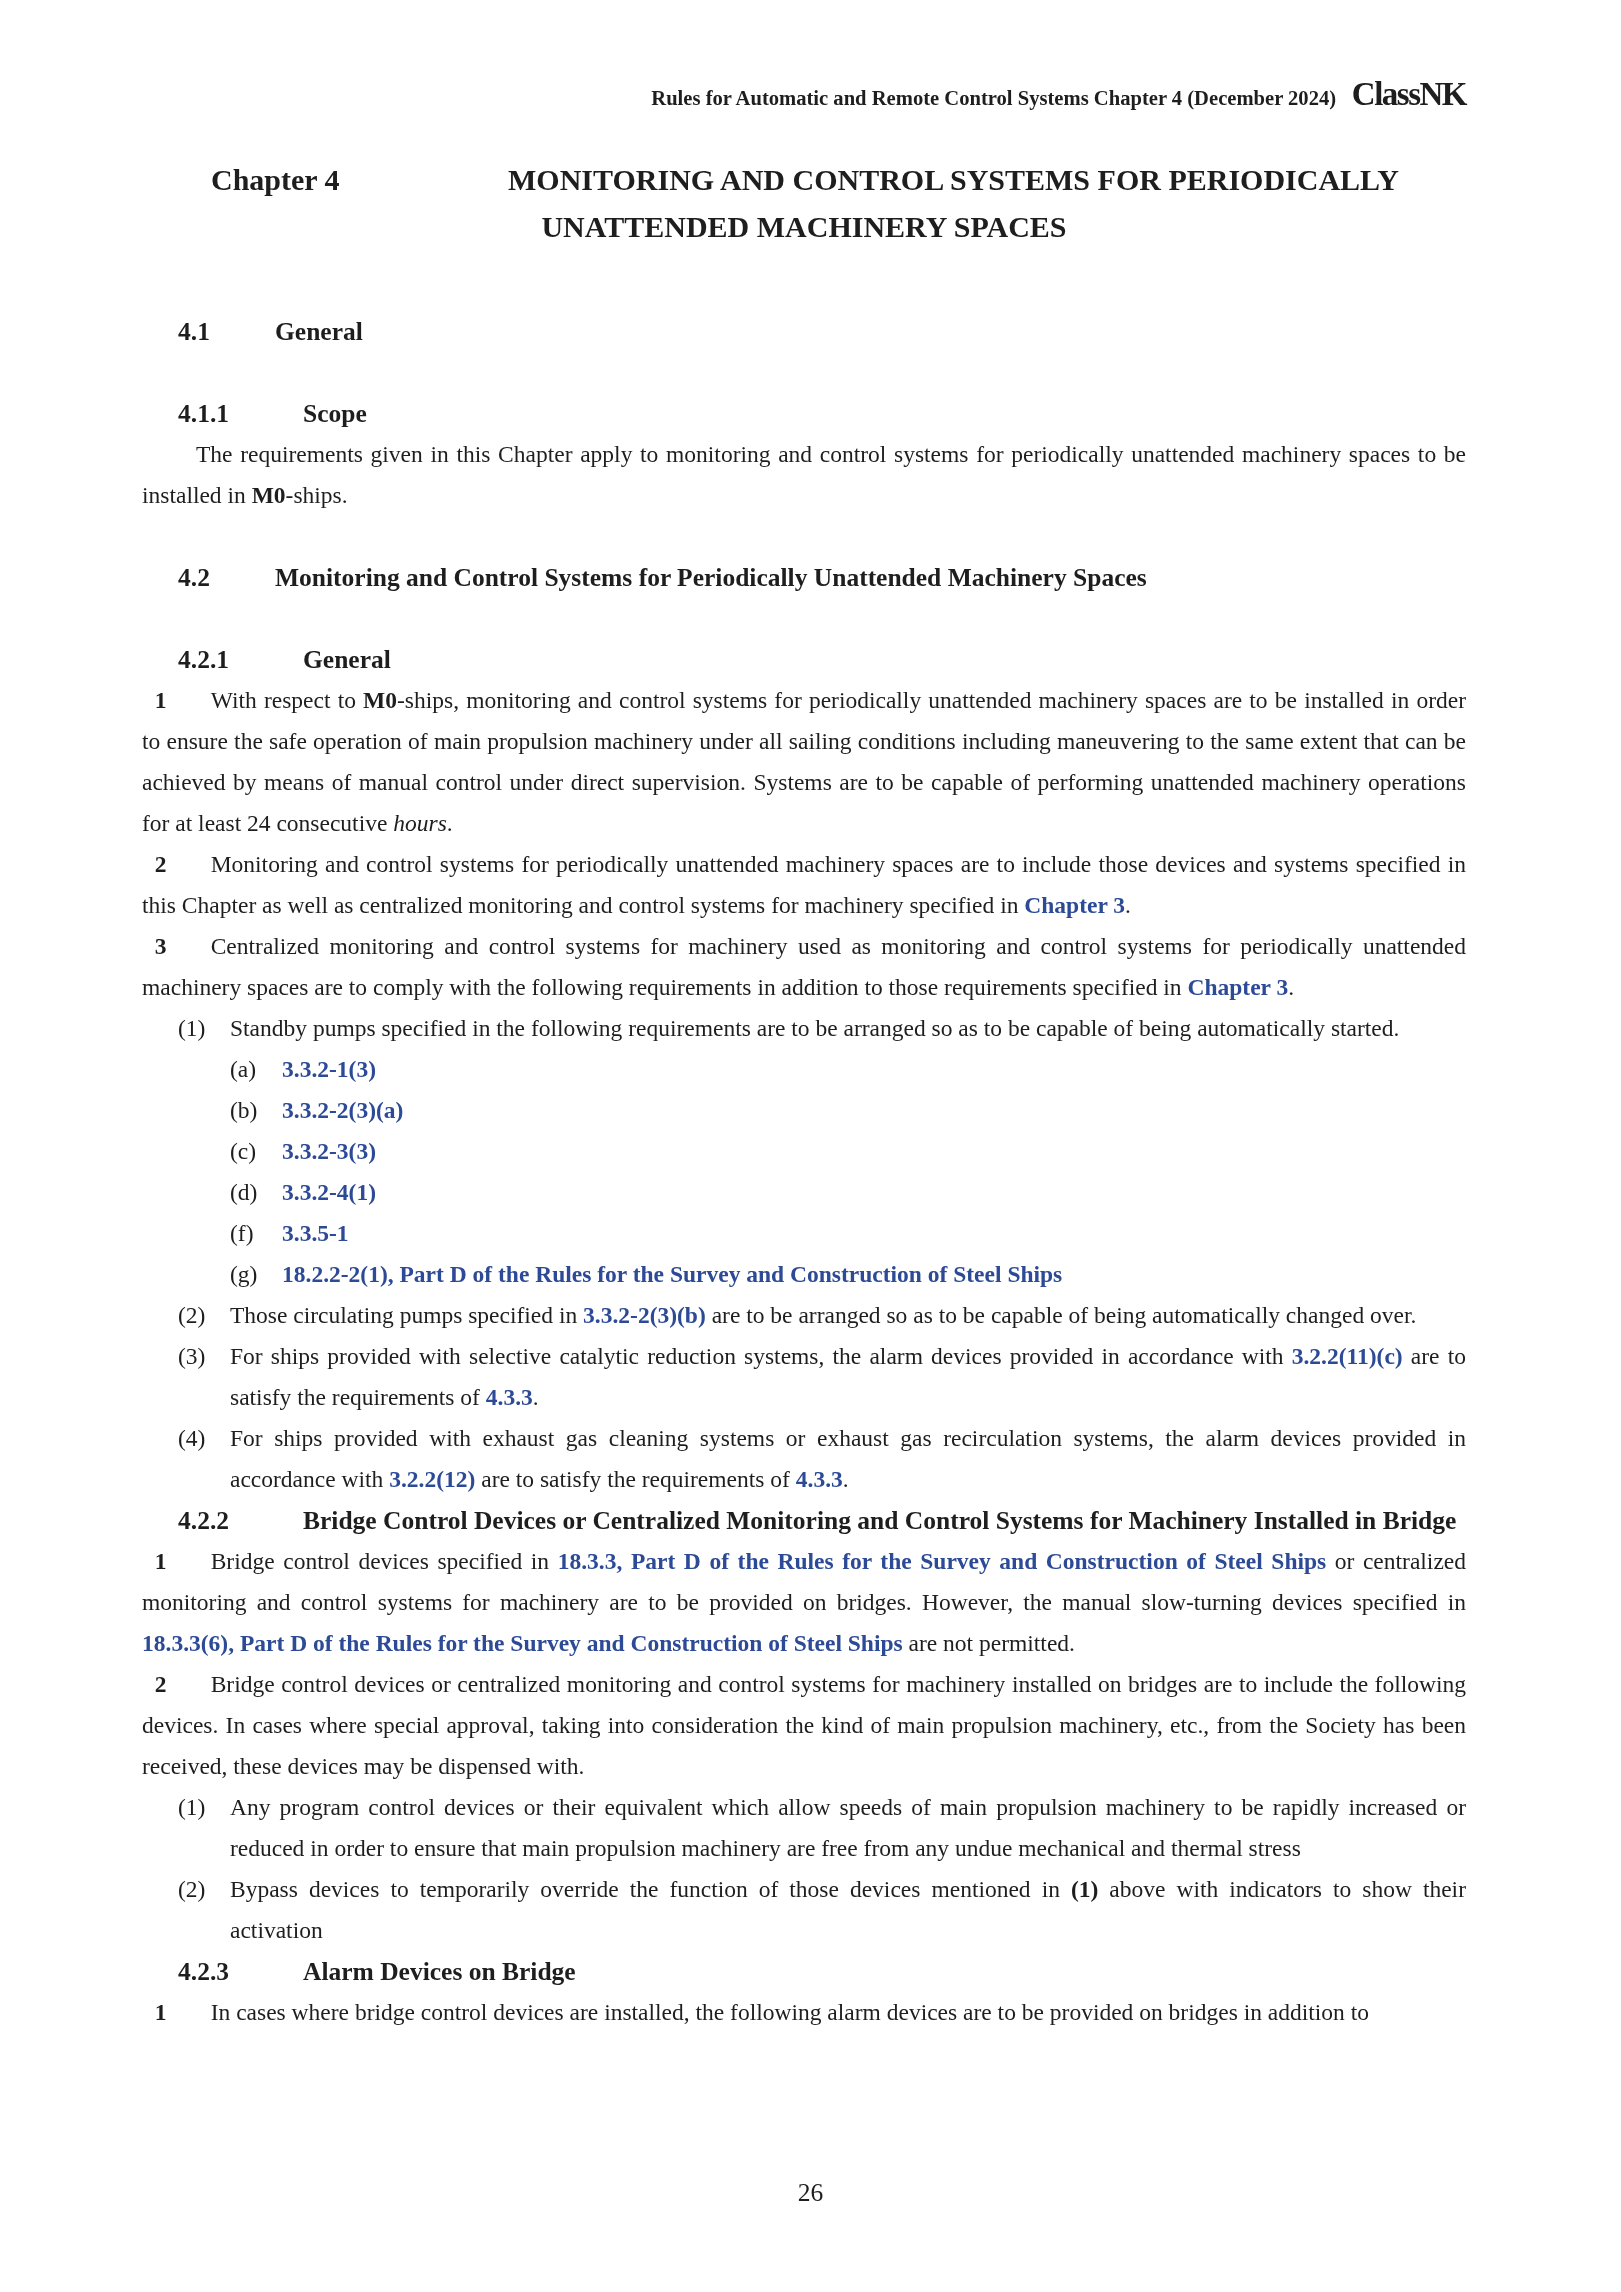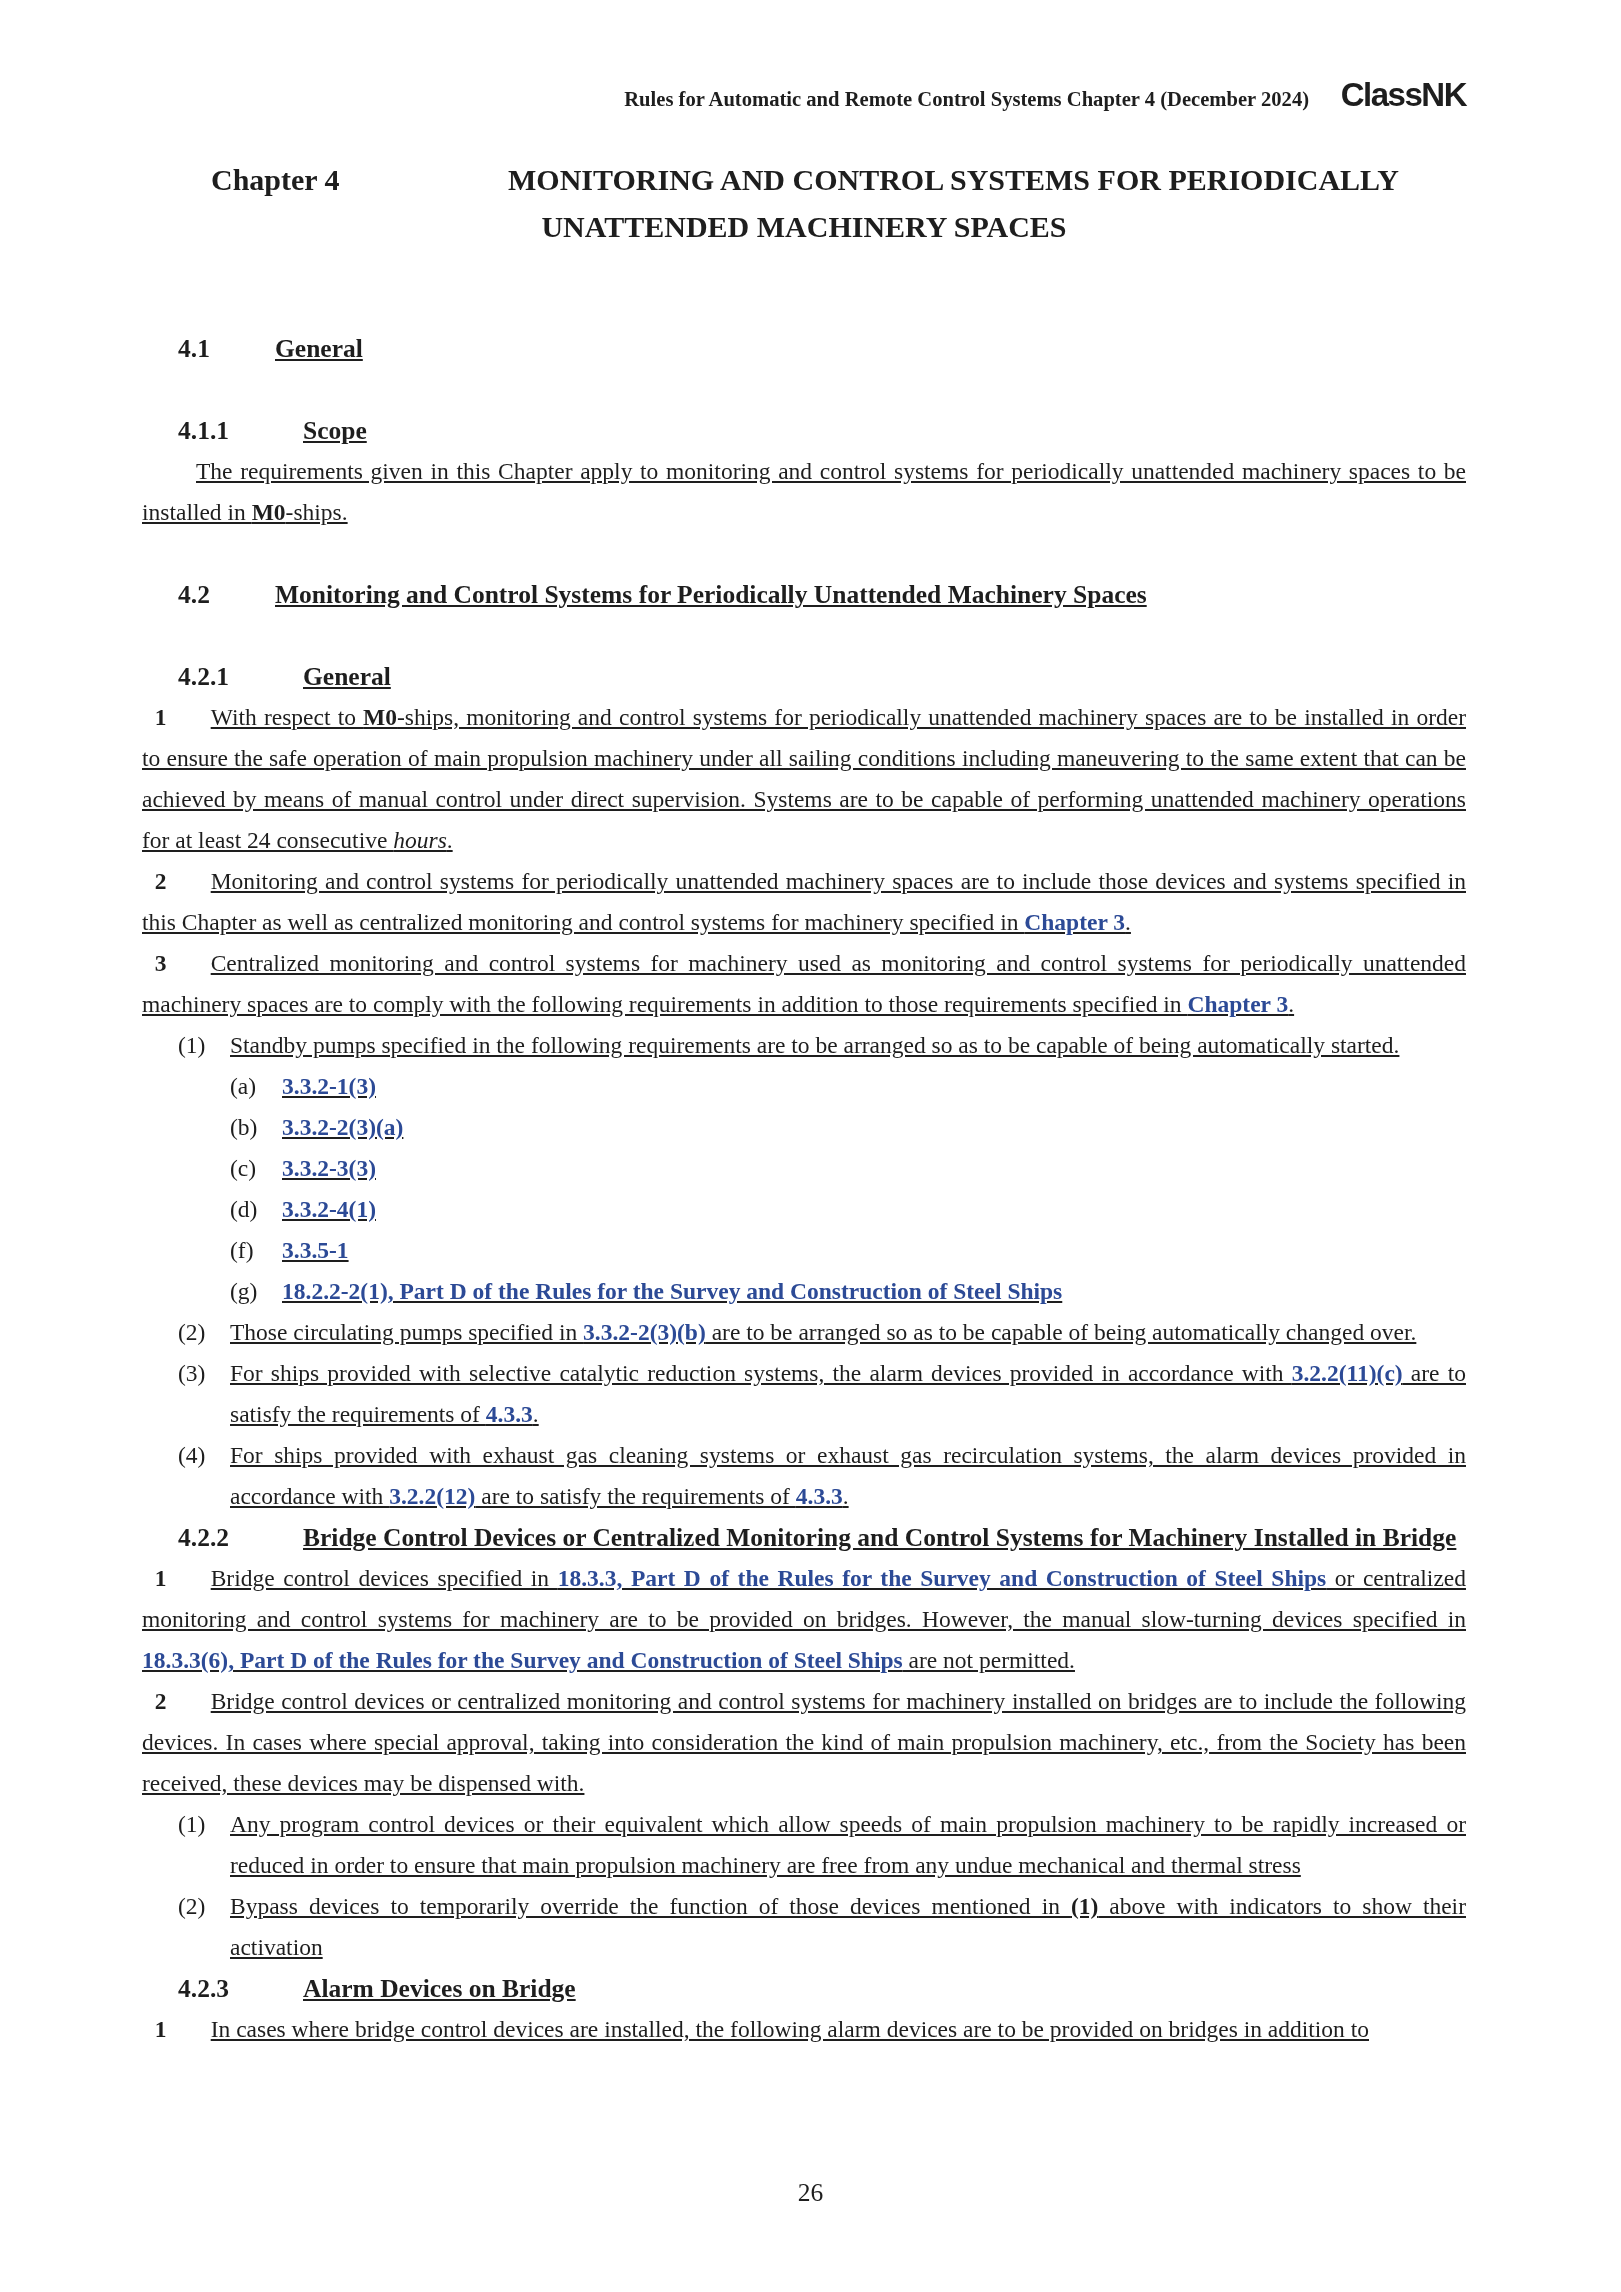--- a/index.html
+++ b/index.html
@@ -16,33 +16,32 @@
     overflow:hidden;
     background:#ffffff;
   }
   
   .header {
     display:flex; justify-content:flex-end; align-items:baseline;
     gap:15.7px; height:33px; margin-bottom:47px;
   }
   .running { font-size:20.6px; font-weight:bold; white-space:nowrap; }
   .logo {
-    font-family:Liberation Sans, sans-serif;
+    font-family:Liberation Serif, serif;
     font-weight:bold; font-size:33px; letter-spacing:-1.5px;
     white-space:nowrap;
-    margin-left:16px;
   }
   
   .chapter { font-weight:bold; font-size:30px; line-height:47px; }
   .chapter-line1 { display:flex; }
   .chapter-label { flex:none; margin-left:69px; width:230px; }
   .chapter-t1 { flex:1; text-align:center; }
   .chapter-t2 { text-align:center; }
   
-  .docbody { margin-top:78px; font-size:23.5px; line-height:41px;text-decoration:underline; }
+  .docbody { margin-top:61px; font-size:23.5px; line-height:41px; }
   .para { text-align:justify; }
   .gap { margin-top:41px; }
   h2.sec, h3.sec {
     font-size:25.5px; font-weight:bold; line-height:41px;
     padding-left:36px; text-align:left;
   }
   .sec-num { display:inline-block; }
   .w2 { width:97px; }
   .w3 { width:125px; }
   .indent { text-indent:54px; }

